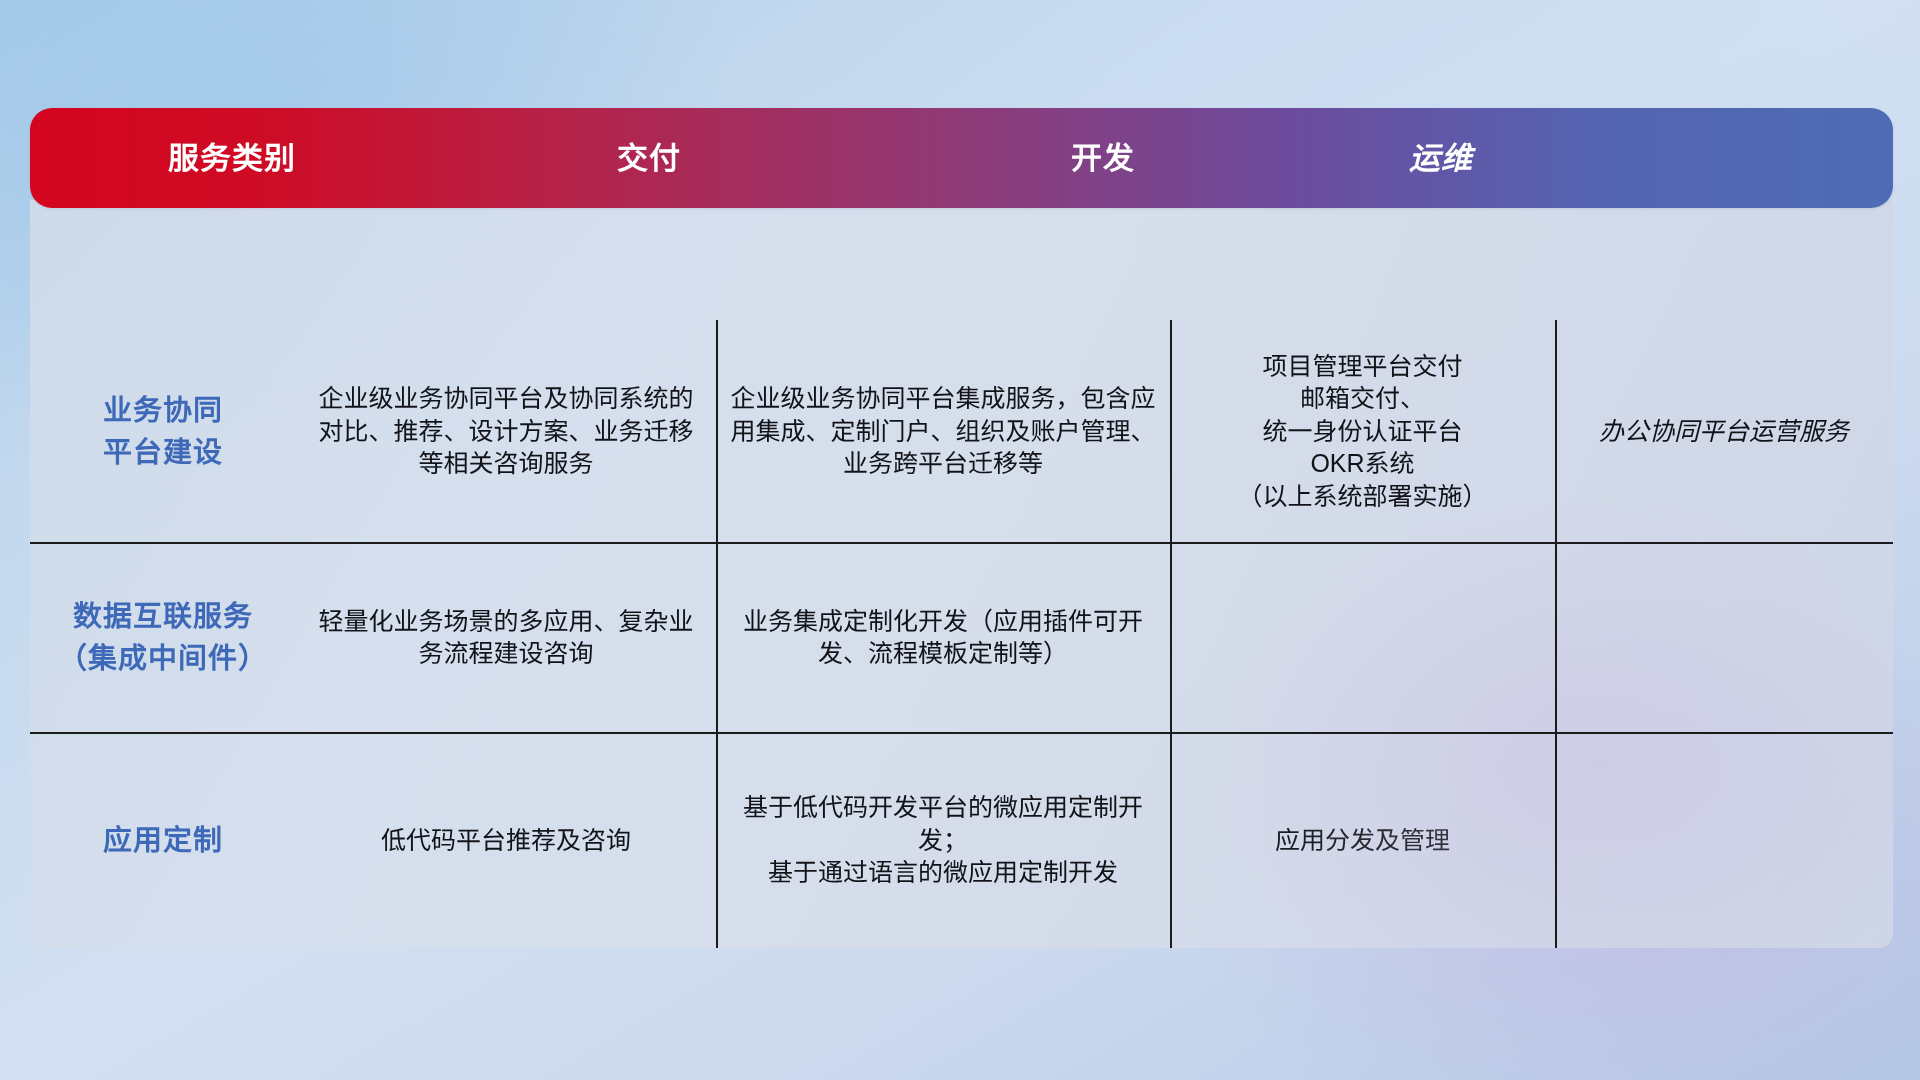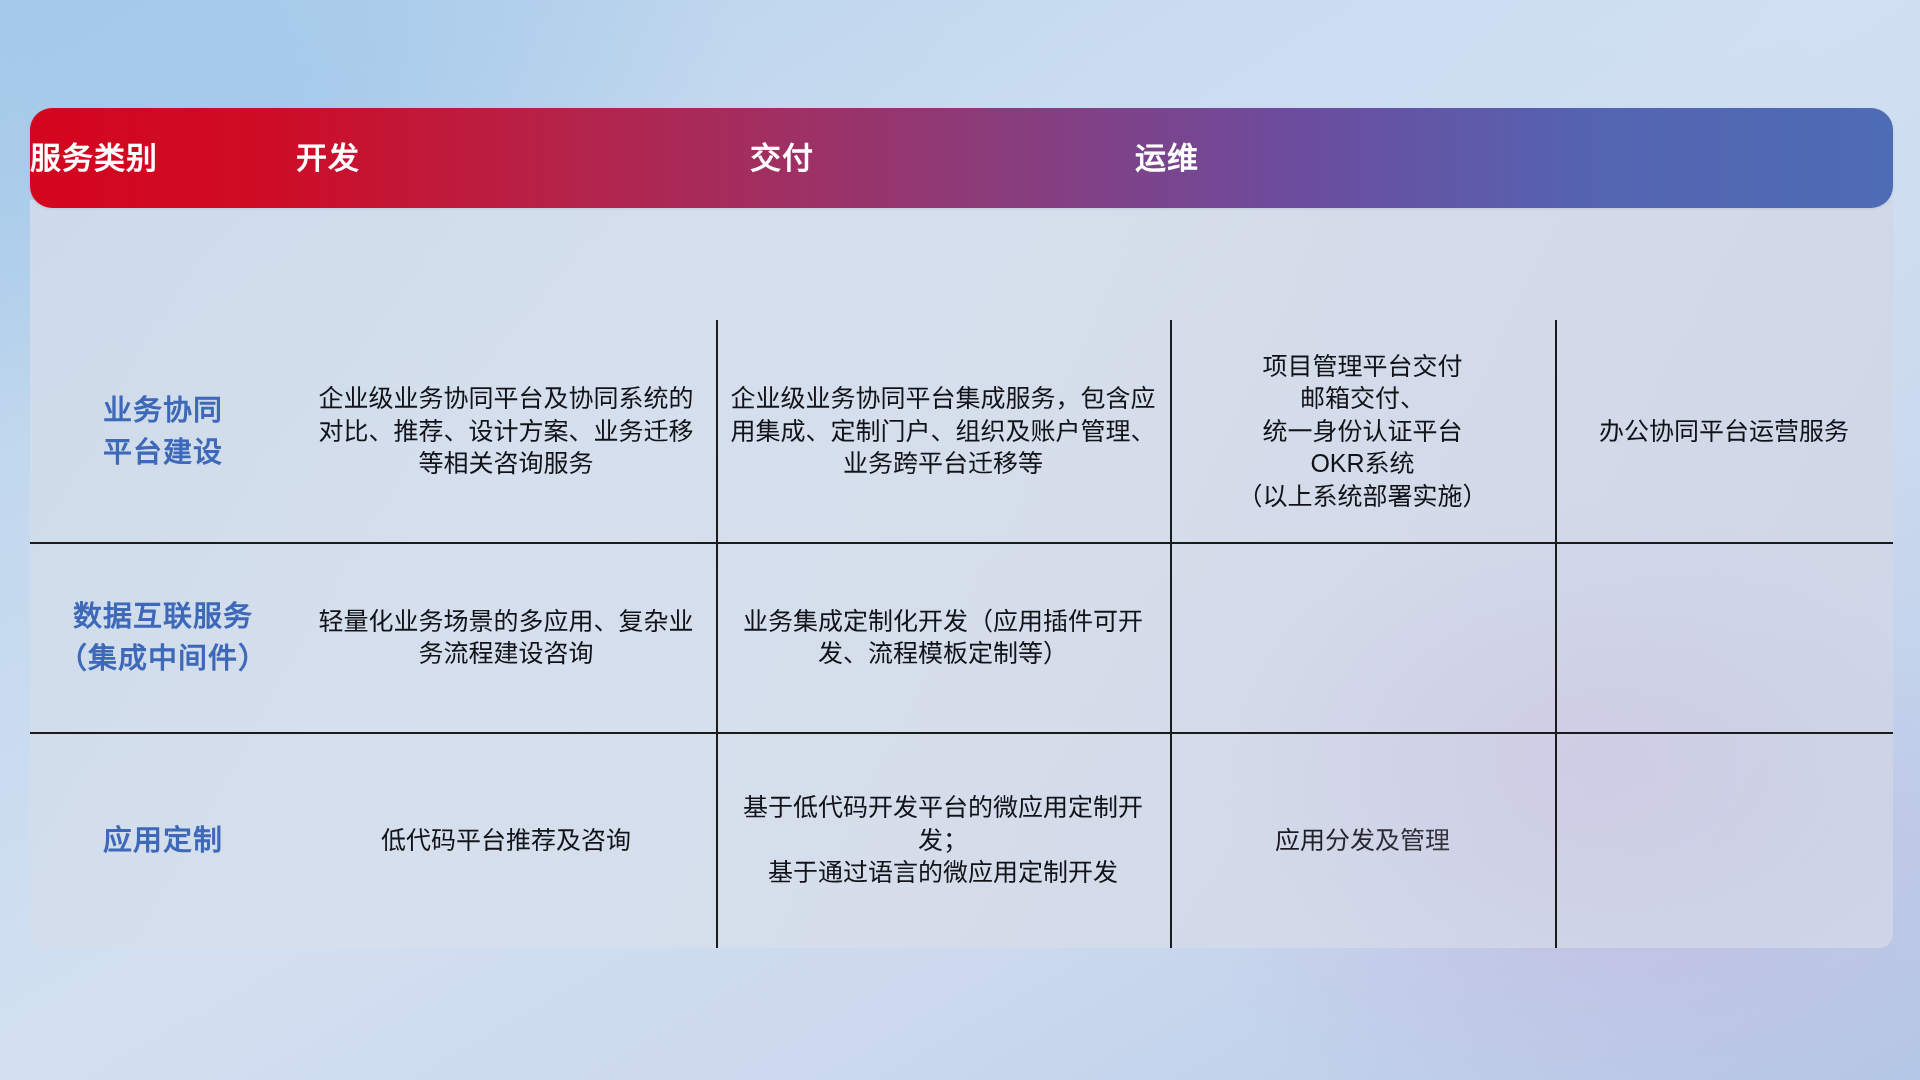--- a/index.html
+++ b/index.html
@@ -48,21 +48,21 @@
     display: flex;
     align-items: center;
     box-sizing: border-box;
     z-index: 3;
     box-shadow: 0 1px 3px rgba(40,40,80,0.10);
   }
   .th {
     color: #ffffff;
     font-size: 31px;
     font-weight: bold;
-    text-align: left;
+    text-align: right;
     letter-spacing: 1px;
     line-height: 1;
     white-space: nowrap;
   }
 
   
   .tbody {
     position: absolute;
     left: 0;
     top: 92px;
@@ -139,31 +139,31 @@
     font-size: 29px;
     line-height: 1.45;
     letter-spacing: 1px;
   }
 
   
   .c0 { width: 266px; }
   .c1 { width: 420px; }
   .c2 { width: 454px; }
   .c3 { width: 385px; }
-  .c4 { width: 338px; }
+  .c4 { width: 338px; font-style: italic; }
 </style>
 </head>
 <body>
 
 <div class="table-wrap">
 
   <div class="thead">
     <div class="th c0">服务类别</div>
+    <div class="th c3">交付</div>
     <div class="th c2">开发</div>
-    <div class="th c3">交付</div>
     <div class="th c4">运维</div>
   </div>
 
   <div class="tbody">
 
     <div class="hline hline-1"></div>
     <div class="hline hline-2"></div>
 
     <div class="vline vline-1"></div>
     <div class="vline vline-2"></div>

